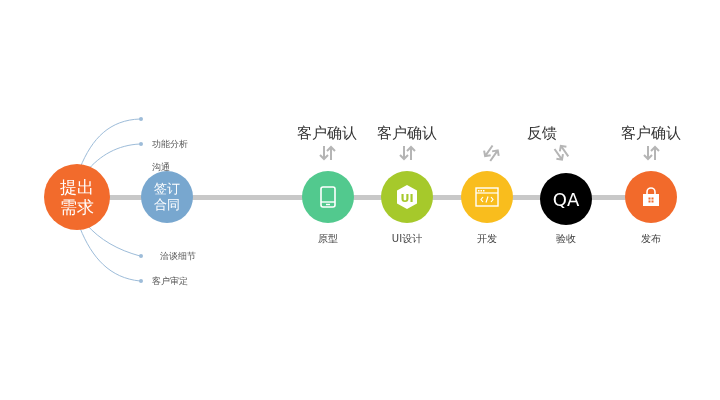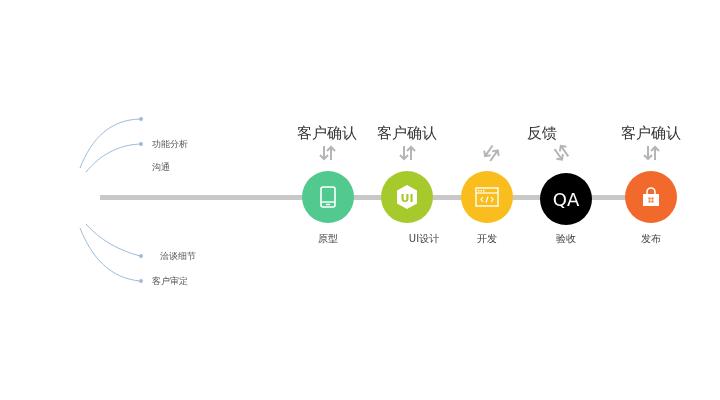--- a/index.html
+++ b/index.html
@@ -36,21 +36,33 @@
     </g>
   </svg>
 
   <div class="line"></div>
 
   <div class="branch-label" style="left:152px;top:113px;margin-top:48px;">沟通</div>
   <div class="branch-label" style="left:152px;top:138px;">功能分析</div>
   <div class="branch-label" style="left:152px;top:250px;margin-left:8px;">洽谈细节</div>
   <div class="branch-label" style="left:152px;top:275px;">客户审定</div>
 
+  <div class="node big" style="left:44px;top:164px;width:66px;height:66px;background:#f26b2c;">
+    <div class="txt">
+        <div>提出</div>
+        <div>需求</div>
+      </div>
+  </div>
 
+  <div class="node" style="left:141px;top:171px;width:52px;height:52px;background:#78a7cf;">
+    <div class="txt">
+        <div>签订</div>
+        <div>合同</div>
+      </div>
+  </div>
 
 
   <div class="toplabel" style="left:327px;top:124px;">客户确认</div>
   <svg class="arrows" style="left:327px;top:144px;" viewBox="0 0 20 18">
     <g stroke="#b5b5b5" stroke-width="2" fill="none">
         <path d="M7,2 V15 M3,11 L7,15 L11,11"></path>
         <path d="M14,16 V3 M10,7 L14,3 L18,7"></path>
       </g>
   </svg>
   <div class="node" style="left:302px;top:171px;width:52px;height:52px;background:#52c98e;">
@@ -68,21 +80,21 @@
         <path d="M7,2 V15 M3,11 L7,15 L11,11"></path>
         <path d="M14,16 V3 M10,7 L14,3 L18,7"></path>
       </g>
   </svg>
   <div class="node" style="left:381px;top:171px;width:52px;height:52px;background:#a6c92b;justify-content:center;">
     <svg width="24" height="26" viewBox="0 0 24 26">
       <path d="M12,1 L22,6.5 L22,19.5 L12,25 L2,19.5 L2,6.5 Z" fill="#fff"></path>
       <text x="12" y="17.5" text-anchor="middle" font-size="11" font-weight="bold" fill="#a6c92b" font-family="DejaVu Sans, sans-serif">UI</text>
     </svg>
   </div>
-  <div class="label" style="left:407px;top:232px;margin-left:17px;">UI设计</div>
+  <div class="label" style="left:407px;top:232px;">UI设计</div>
 
   <div class="toplabel" style="left:542px;top:124px;">反馈</div>
   <svg class="arrows" style="left:491px;top:144px;" viewBox="0 0 20 18">
     <g stroke="#b5b5b5" stroke-width="2" fill="none" transform="rotate(35 10 9)">
         <path d="M7,2 V15 M3,11 L7,15 L11,11"></path>
         <path d="M14,16 V3 M10,7 L14,3 L18,7"></path>
       </g>
   </svg>
   <svg class="arrows" style="left:561px;top:144px;" viewBox="0 0 20 18">
     <g stroke="#b5b5b5" stroke-width="2" fill="none" transform="rotate(-35 10 9)">

